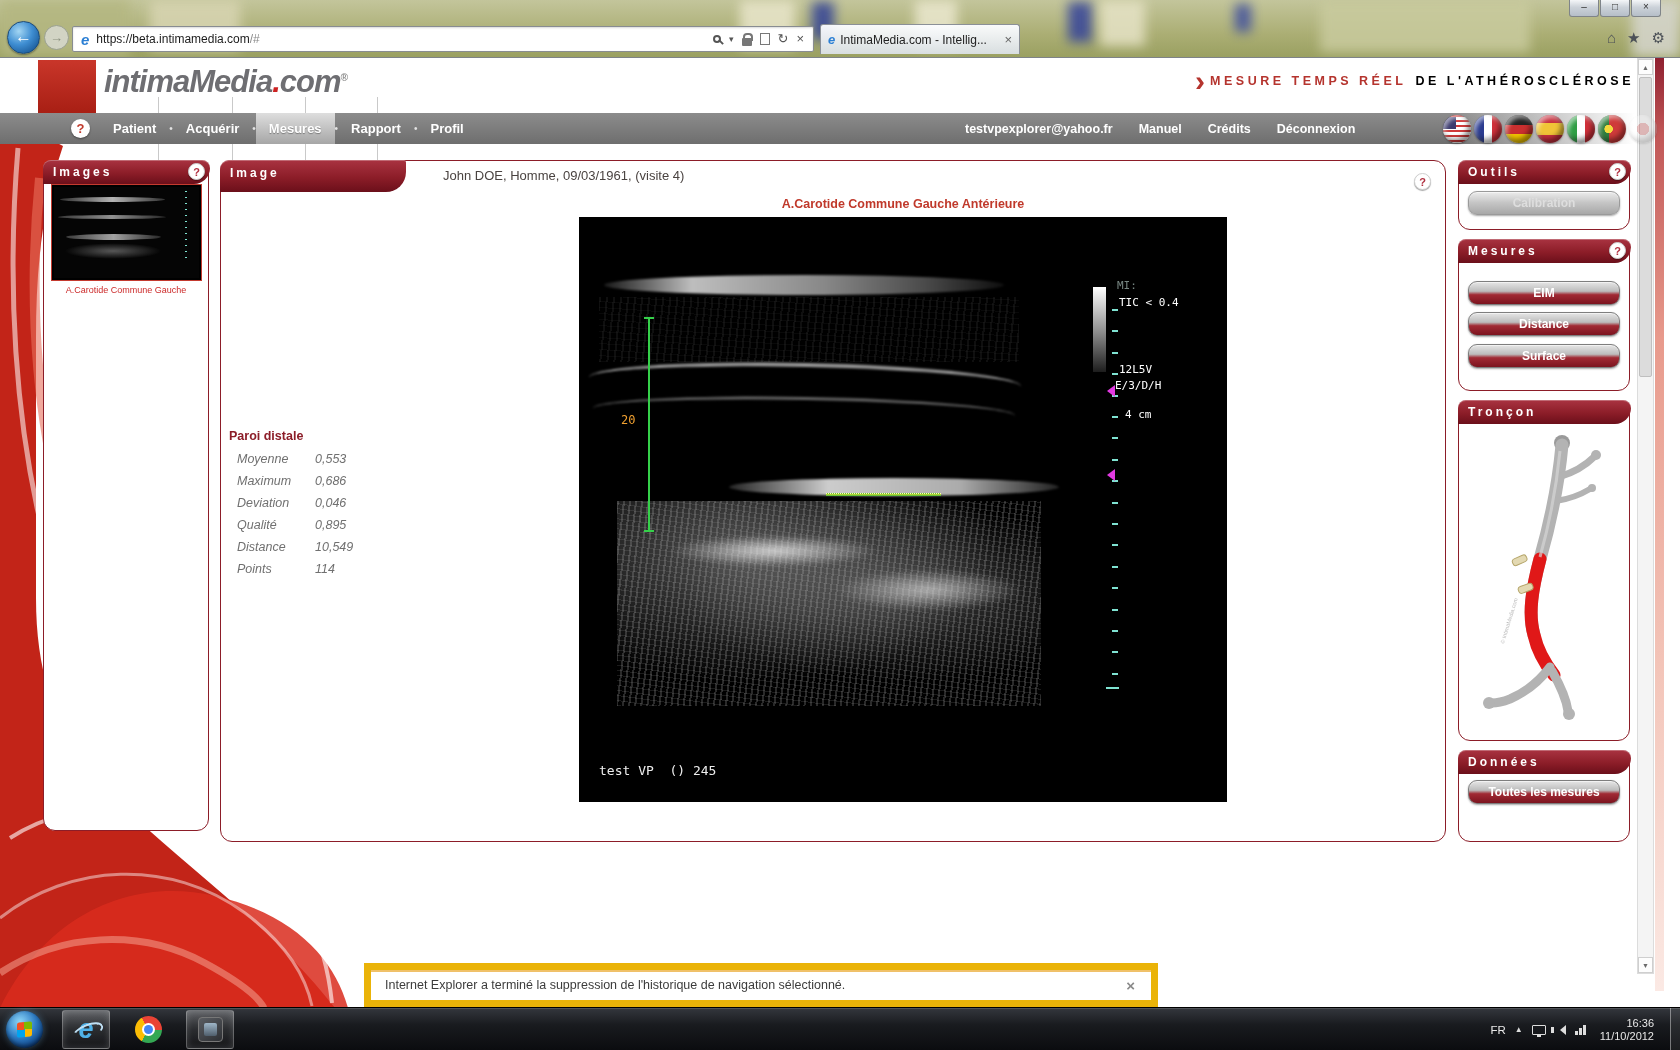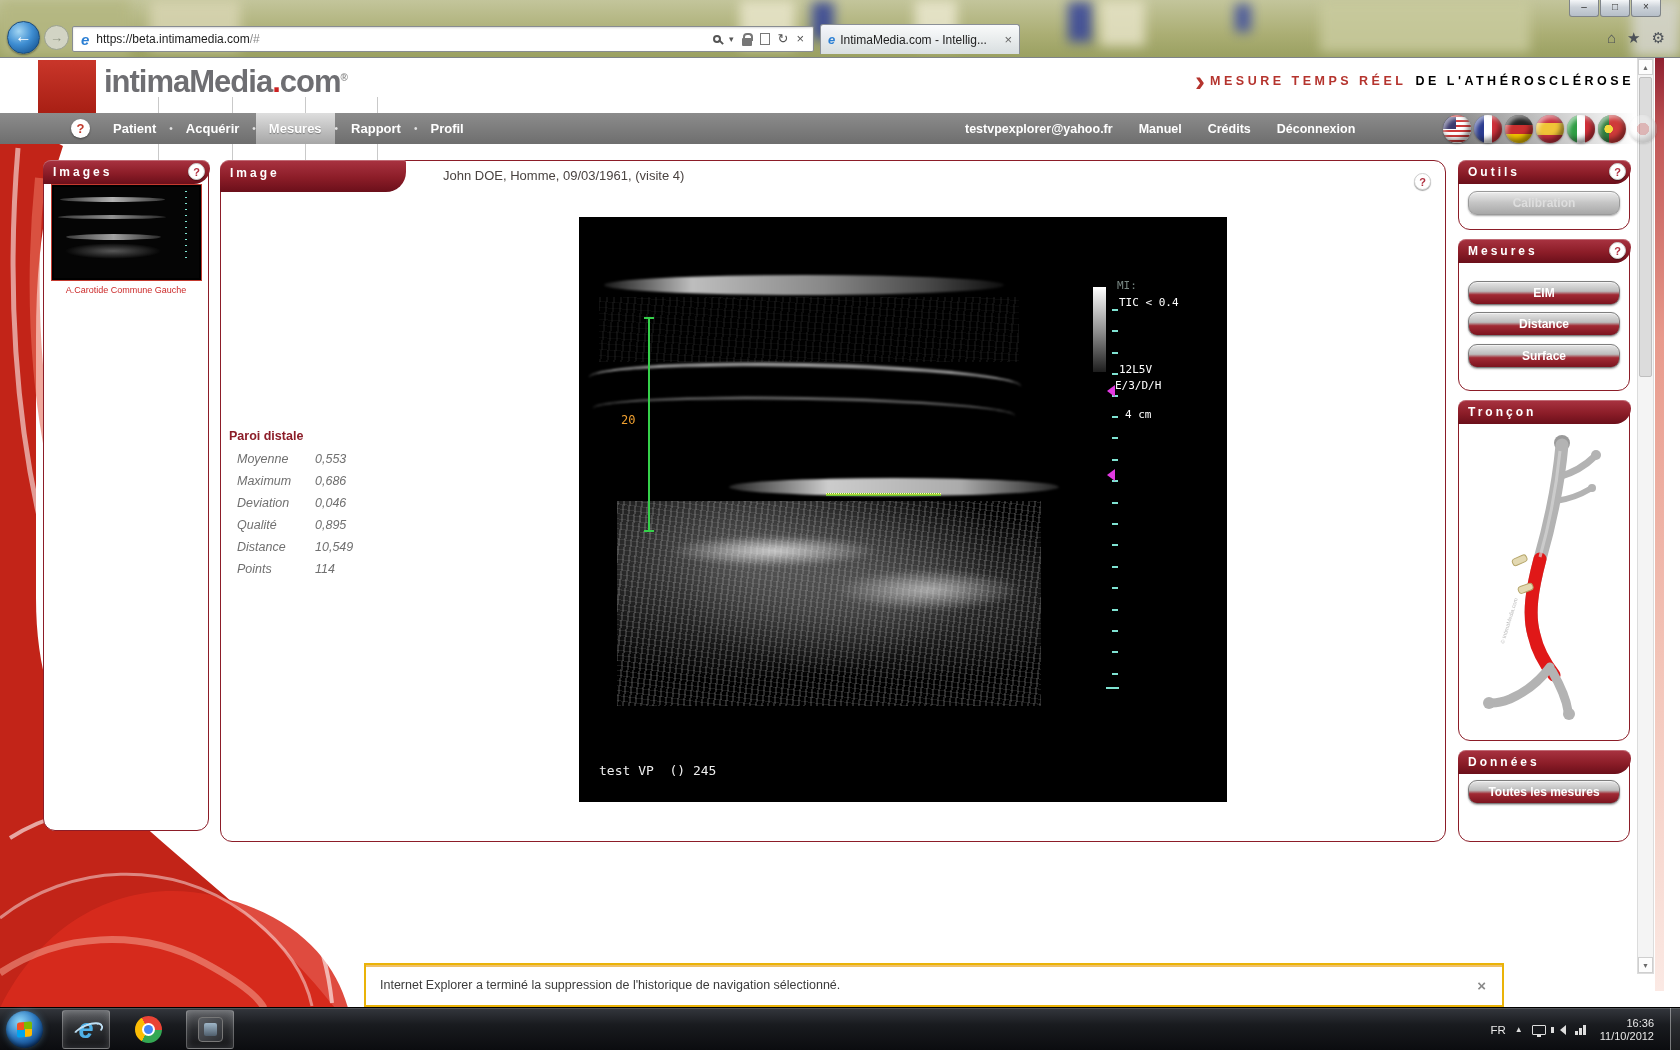--- a/index.html
+++ b/index.html
@@ -46,21 +46,21 @@
   .tab-x{color:#666;font-size:13px;margin-left:4px;}
   .cmdicons{position:absolute;left:1607px;top:29px;display:flex;gap:11px;color:#4c5157;
     font-size:15px;z-index:4;}
 
   
   .page{position:absolute;left:0;top:57px;width:1680px;height:950px;background:#fff;
     border-top:1px solid #7e8387;overflow:hidden;}
   .waves{position:absolute;left:0;top:0;width:380px;height:950px;}
 
   .logo{position:absolute;left:104px;top:6px;font-size:31px;font-weight:bold;color:#6e6e72;
-    letter-spacing:-1px;}
+    letter-spacing:-1px;font-style:italic;}
   .logo .dot{color:#cc2222;}
   .logo sup{font-size:10px;color:#8a8a8a;letter-spacing:0;}
   .redblock{position:absolute;left:38px;top:2px;width:58px;height:53px;
     background:linear-gradient(180deg,#c9362a,#a81f14);}
   .tagline{position:absolute;right:46px;top:12px;display:flex;align-items:center;}
   .chev{color:#b5342e;font-size:30px;font-weight:bold;line-height:22px;margin-right:5px;}
   .tag-red{color:#b5342e;font-weight:bold;font-size:12.5px;letter-spacing:3.5px;}
   .tag-gray{color:#000000;font-weight:bold;font-size:12.5px;letter-spacing:3.5px;margin-left:9px;}
   .tick{position:absolute;width:1px;height:16px;background:#c9c9c9;}
 
@@ -174,22 +174,22 @@
   .rcol .phead,.outils .phead,.mesures .phead,.troncon .phead,.donnees .phead{width:173px;}
   .rbtn{position:absolute;left:9px;width:152px;height:24px;border-radius:9px;border:1px solid #7e7e7e;
     background:linear-gradient(180deg,#e6e6e6 0%,#bcbcbc 42%,#a12a34 58%,#7c141f 100%);
     color:#fff;font-weight:bold;font-size:12px;text-align:center;line-height:23px;
     box-shadow:0 1px 2px rgba(0,0,0,.35),inset 0 1px 0 rgba(255,255,255,.5);}
   .rbtn.disabled{background:linear-gradient(180deg,#ececec,#c4c4c4 50%,#a8a8a8);color:#dedede;
     border-color:#9a9a9a;}
   .troncon svg{position:absolute;left:5px;top:28px;}
 
   
-  .notification{position:absolute;left:364px;top:905px;width:1140px;height:44px;background:#fff;
-    border:2px solid #eab308;box-shadow:inset 0 2px 0 #f0c169;display:flex;align-items:center;}
+  .notification{position:absolute;left:364px;top:905px;width:794px;height:44px;background:#fff;
+    border:7px solid #eab308;box-shadow:inset 0 2px 0 #f0c169;display:flex;align-items:center;}
   .notif-msg{margin-left:14px;font-size:12.5px;color:#3c3c3c;}
   .notif-x{margin-left:auto;margin-right:16px;color:#8a8a8a;font-size:15px;font-weight:bold;}
 
   
   .sb{position:absolute;left:1637px;top:0;width:17px;height:916px;background:#f4f4f4;
     border:1px solid #dcdcdc;}
   .sb-up,.sb-down{position:absolute;left:0;width:15px;height:16px;background:#fdfdfd;
     border:1px solid #cfcfcf;text-align:center;font-size:7px;color:#6a6a6a;line-height:15px;}
   .sb-up{top:0;} .sb-down{bottom:0;}
   .sb-thumb{position:absolute;top:18px;left:1px;width:13px;height:300px;background:#dcdcdc;
@@ -368,20 +368,21 @@
       </div>
       <div class="thumb-caption">A.Carotide Commune Gauche</div>
     </div>
 
     <div class="panel main-panel">
       <div class="phead main-tab">
         <span>Image</span>
       </div>
       <div class="patient">John DOE, Homme, 09/03/1961, (visite 4)</div>
       <span class="phelp main-help">?</span>
+      <div class="ustitle">A.Carotide Commune Gauche Antérieure</div>
 
       <div class="usbox">
         <div class="us-band-top"></div>
         <div class="us-noise-top"></div>
         <div class="us-line2a"></div>
         <div class="us-line2b"></div>
         <div class="us-farwall"></div>
         <div class="us-tissue"></div>
         <div class="us-bright1"></div>
         <div class="us-bright2"></div>

